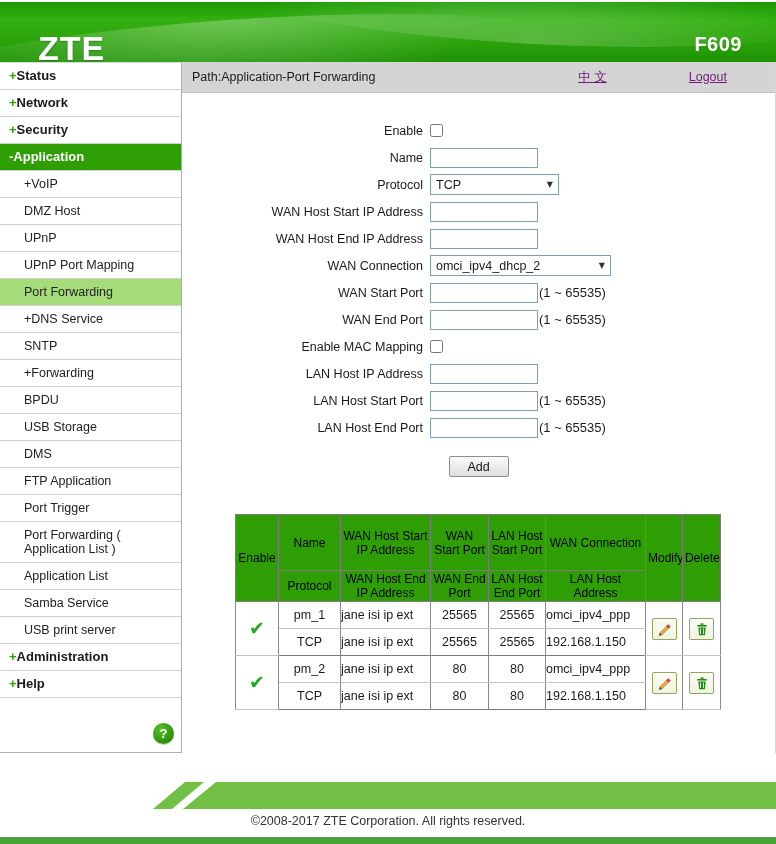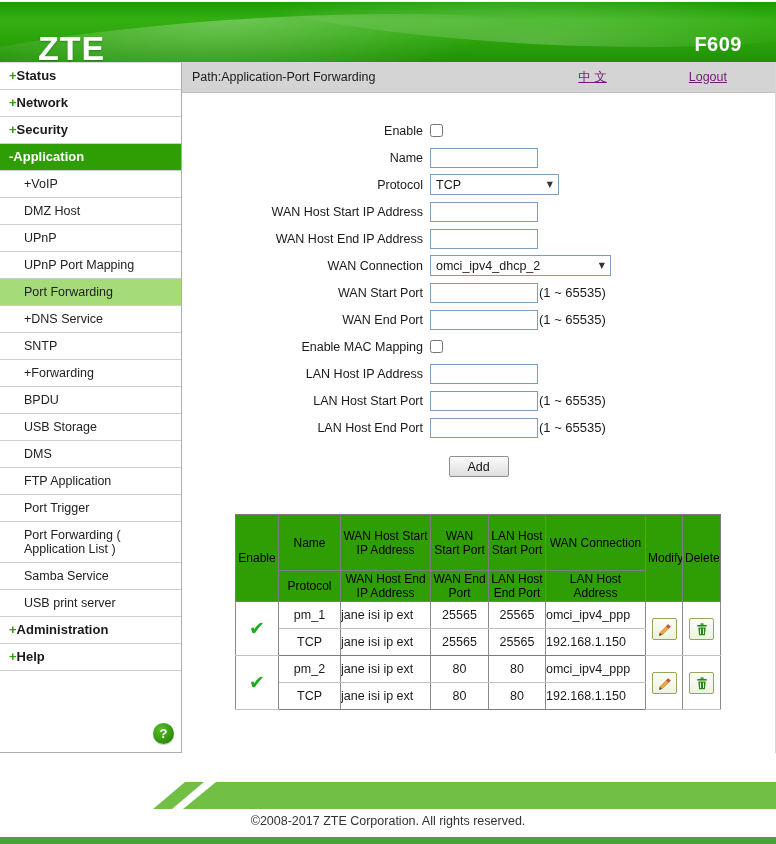--- a/index.html
+++ b/index.html
@@ -194,20 +194,23 @@
           <span>DMS</span>
         </div>
         <div class="side-item sub">
           <span>FTP Application</span>
         </div>
         <div class="side-item sub">
           <span>Port Trigger</span>
         </div>
         <div class="side-item sub">
           <span>Port Forwarding ( Application List )</span>
+        </div>
+        <div class="side-item sub">
+          <span>Application List</span>
         </div>
         <div class="side-item sub">
           <span>Samba Service</span>
         </div>
         <div class="side-item sub">
           <span>USB print server</span>
         </div>
         <div class="side-item top">
           <span class="prefix">+</span>
           <span>Administration</span>

